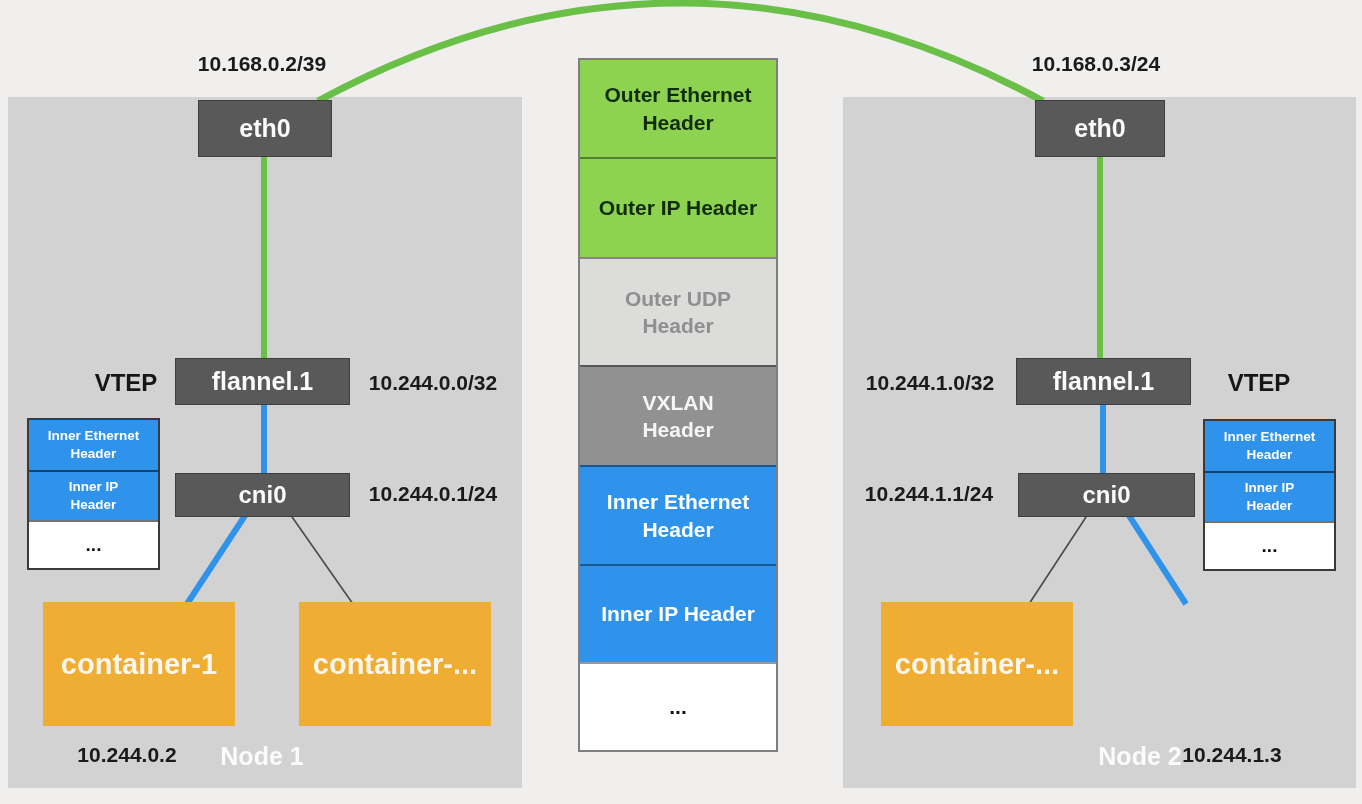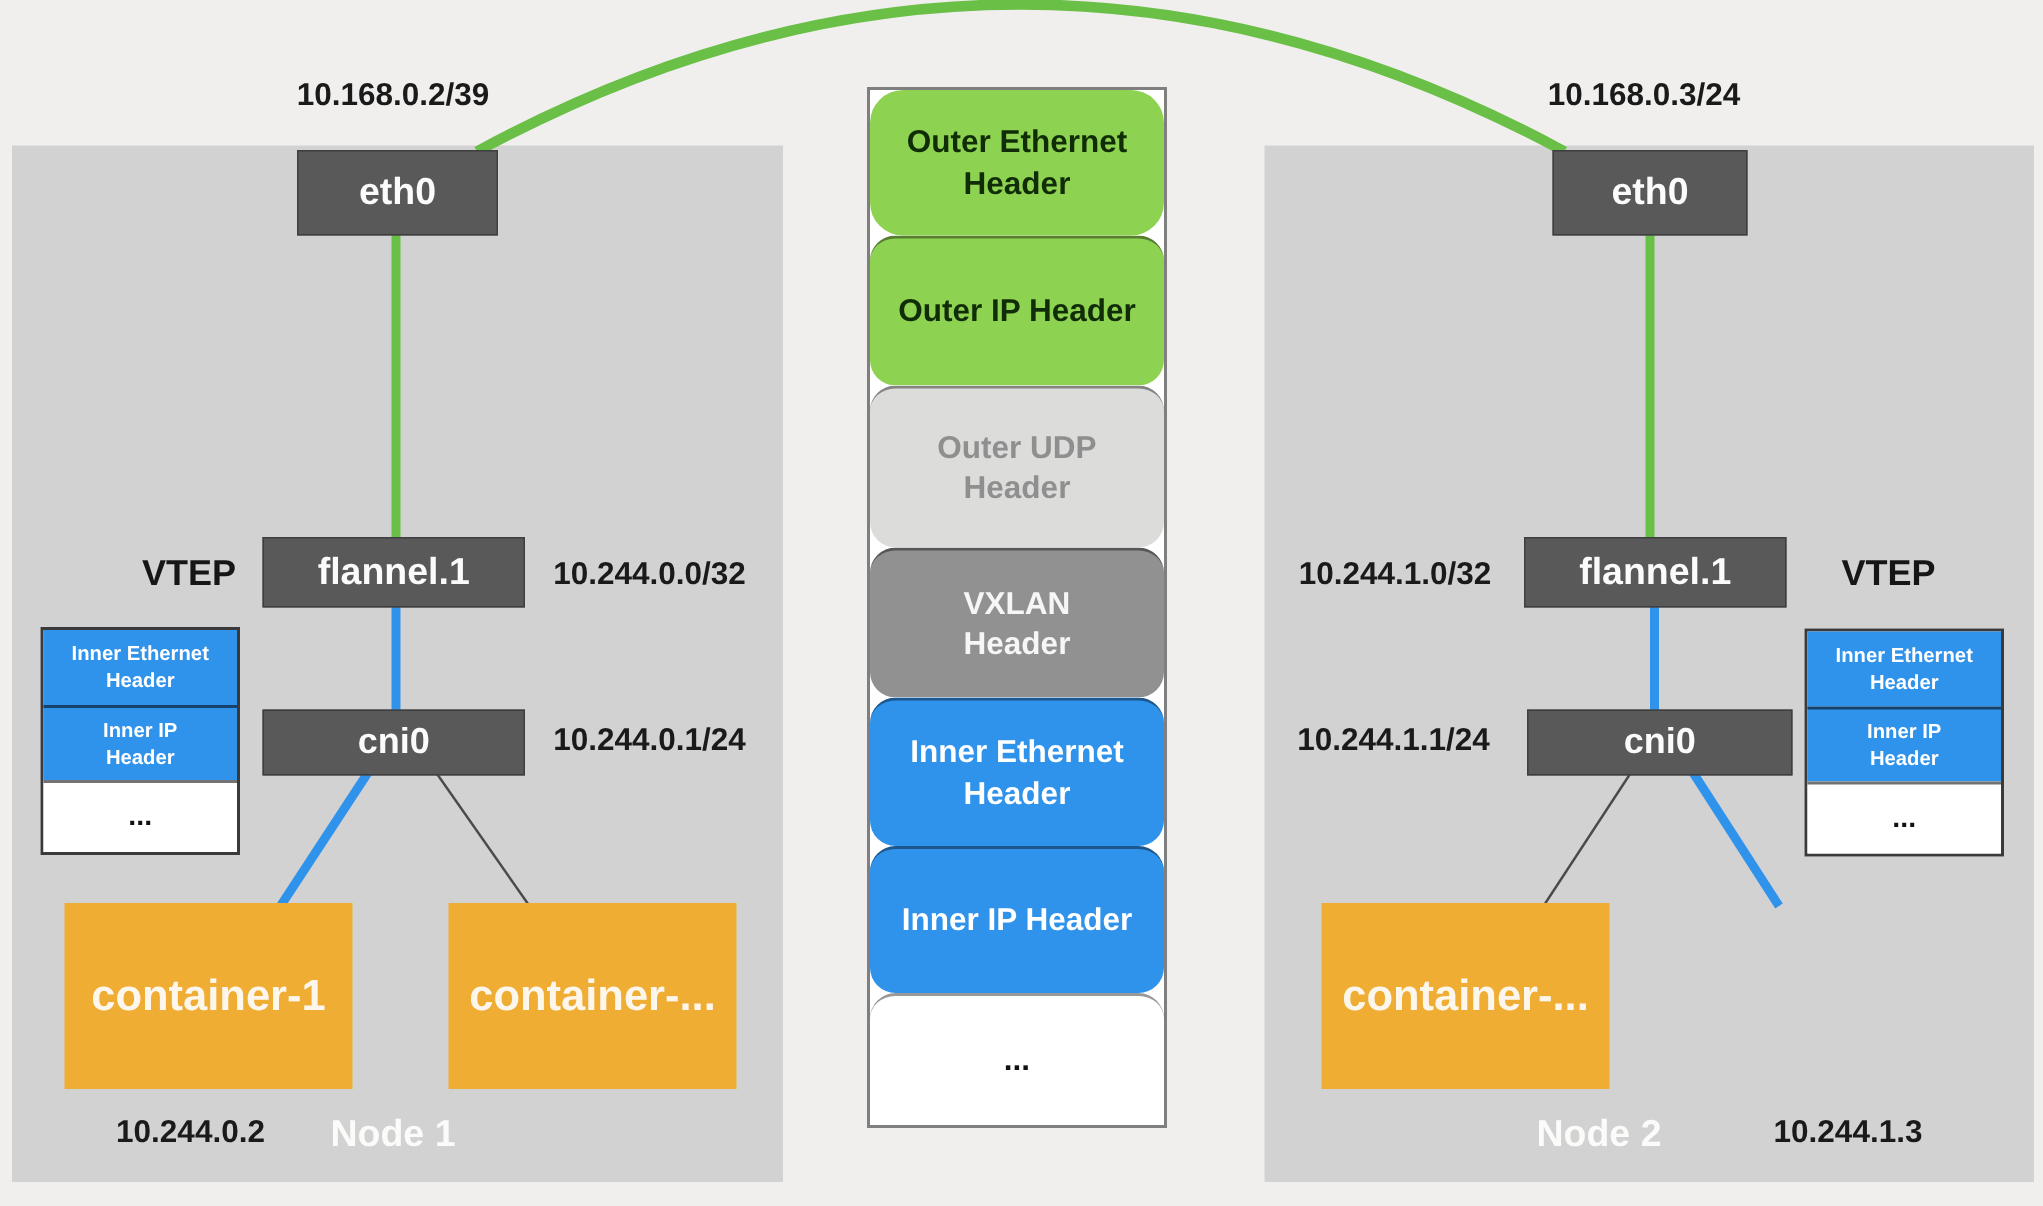--- a/index.html
+++ b/index.html
@@ -36,27 +36,27 @@
   }
   
   #packet-stack{
     position:absolute;left:578px;top:58px;width:200px;height:694px;
     border:2px solid #7f7f7f;display:flex;flex-direction:column;background:#fff;
   }
   .sec{
     display:flex;align-items:center;justify-content:center;text-align:center;
     font-weight:bold;font-size:21px;line-height:1.3;white-space:pre-line;
   }
-  .sec + .sec{border-top:2px solid rgba(0,0,0,0.4);border-radius:17px;}
+  .sec + .sec{border-top:2px solid rgba(0,0,0,0.4);}
   .sec-green{background:#8ed251;color:#112d08;}
   .sec-lgray{background:#dcdcdb;color:#8f8f8f;}
   .sec-dgray{background:#919192;color:#f6f6f6;}
   .sec-blue{background:#3093eb;color:#ffffff;}
   .sec-white{background:#ffffff;color:#111111;}
-  .s1{height:97px;border-radius:22px;} .s2{height:100px;} .s3{height:108px;} .s4{height:100px;}
+  .s1{height:97px;} .s2{height:100px;} .s3{height:108px;} .s4{height:100px;}
   .s5{height:99px;} .s6{height:98px;} .s7{flex:1;}
 
   
   .mini-stack{
     position:absolute;width:133px;height:152px;border:2px solid #3a3a3a;
     display:flex;flex-direction:column;background:#fff;
   }
   #mini-stack-left{left:27px;top:418px;}
   #mini-stack-right{left:1203px;top:419px;}
   .mini-sec{
@@ -138,16 +138,16 @@
   <div class="mini-stack" id="mini-stack-right">
     <div class="mini-sec mini-blue">Inner Ethernet
 Header</div>
     <div class="mini-sec mini-blue">Inner IP
 Header</div>
     <div class="mini-sec mini-white">...</div>
   </div>
 
   <div class="container-box" style="left:881px;">container-...</div>
 
-  <div class="node-label" style="left:1066px;top:742px;">Node 2</div>
+  <div class="node-label" style="left:1140px;top:742px;">Node 2</div>
   <div class="ip-label" style="left:1232px;top:743px;">10.244.1.3</div>
 
 </div>
 
 </body></html>

